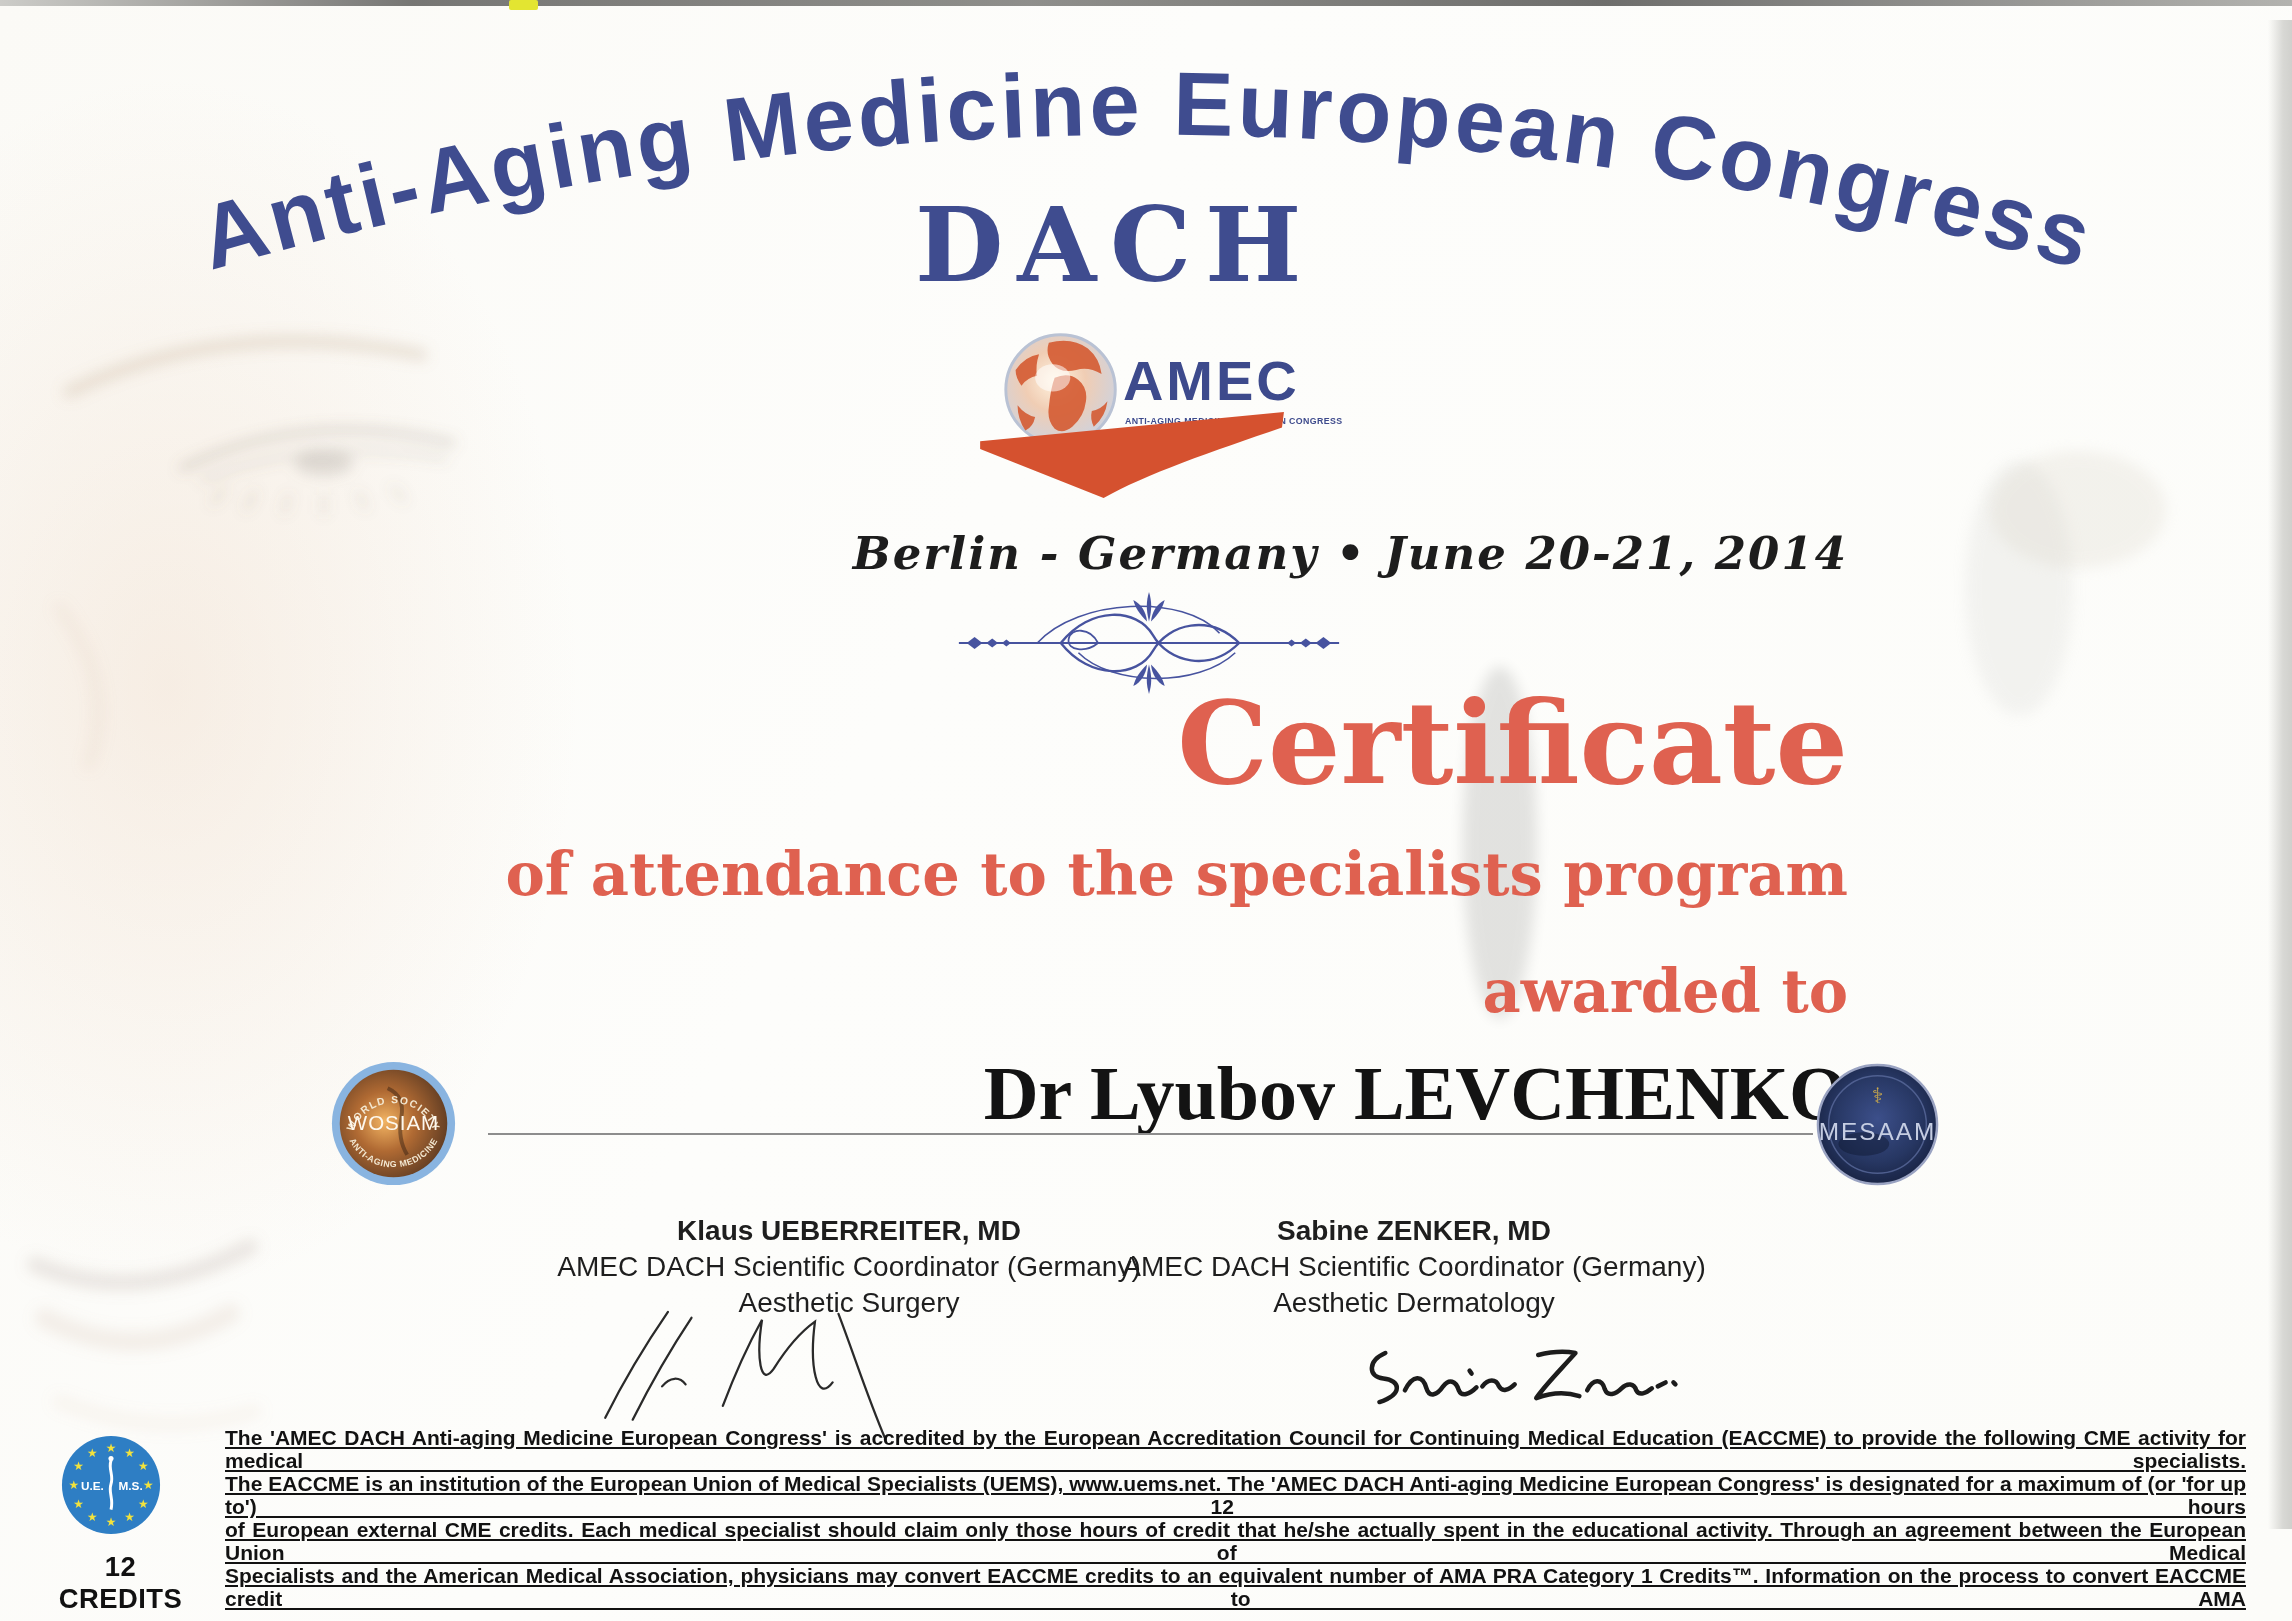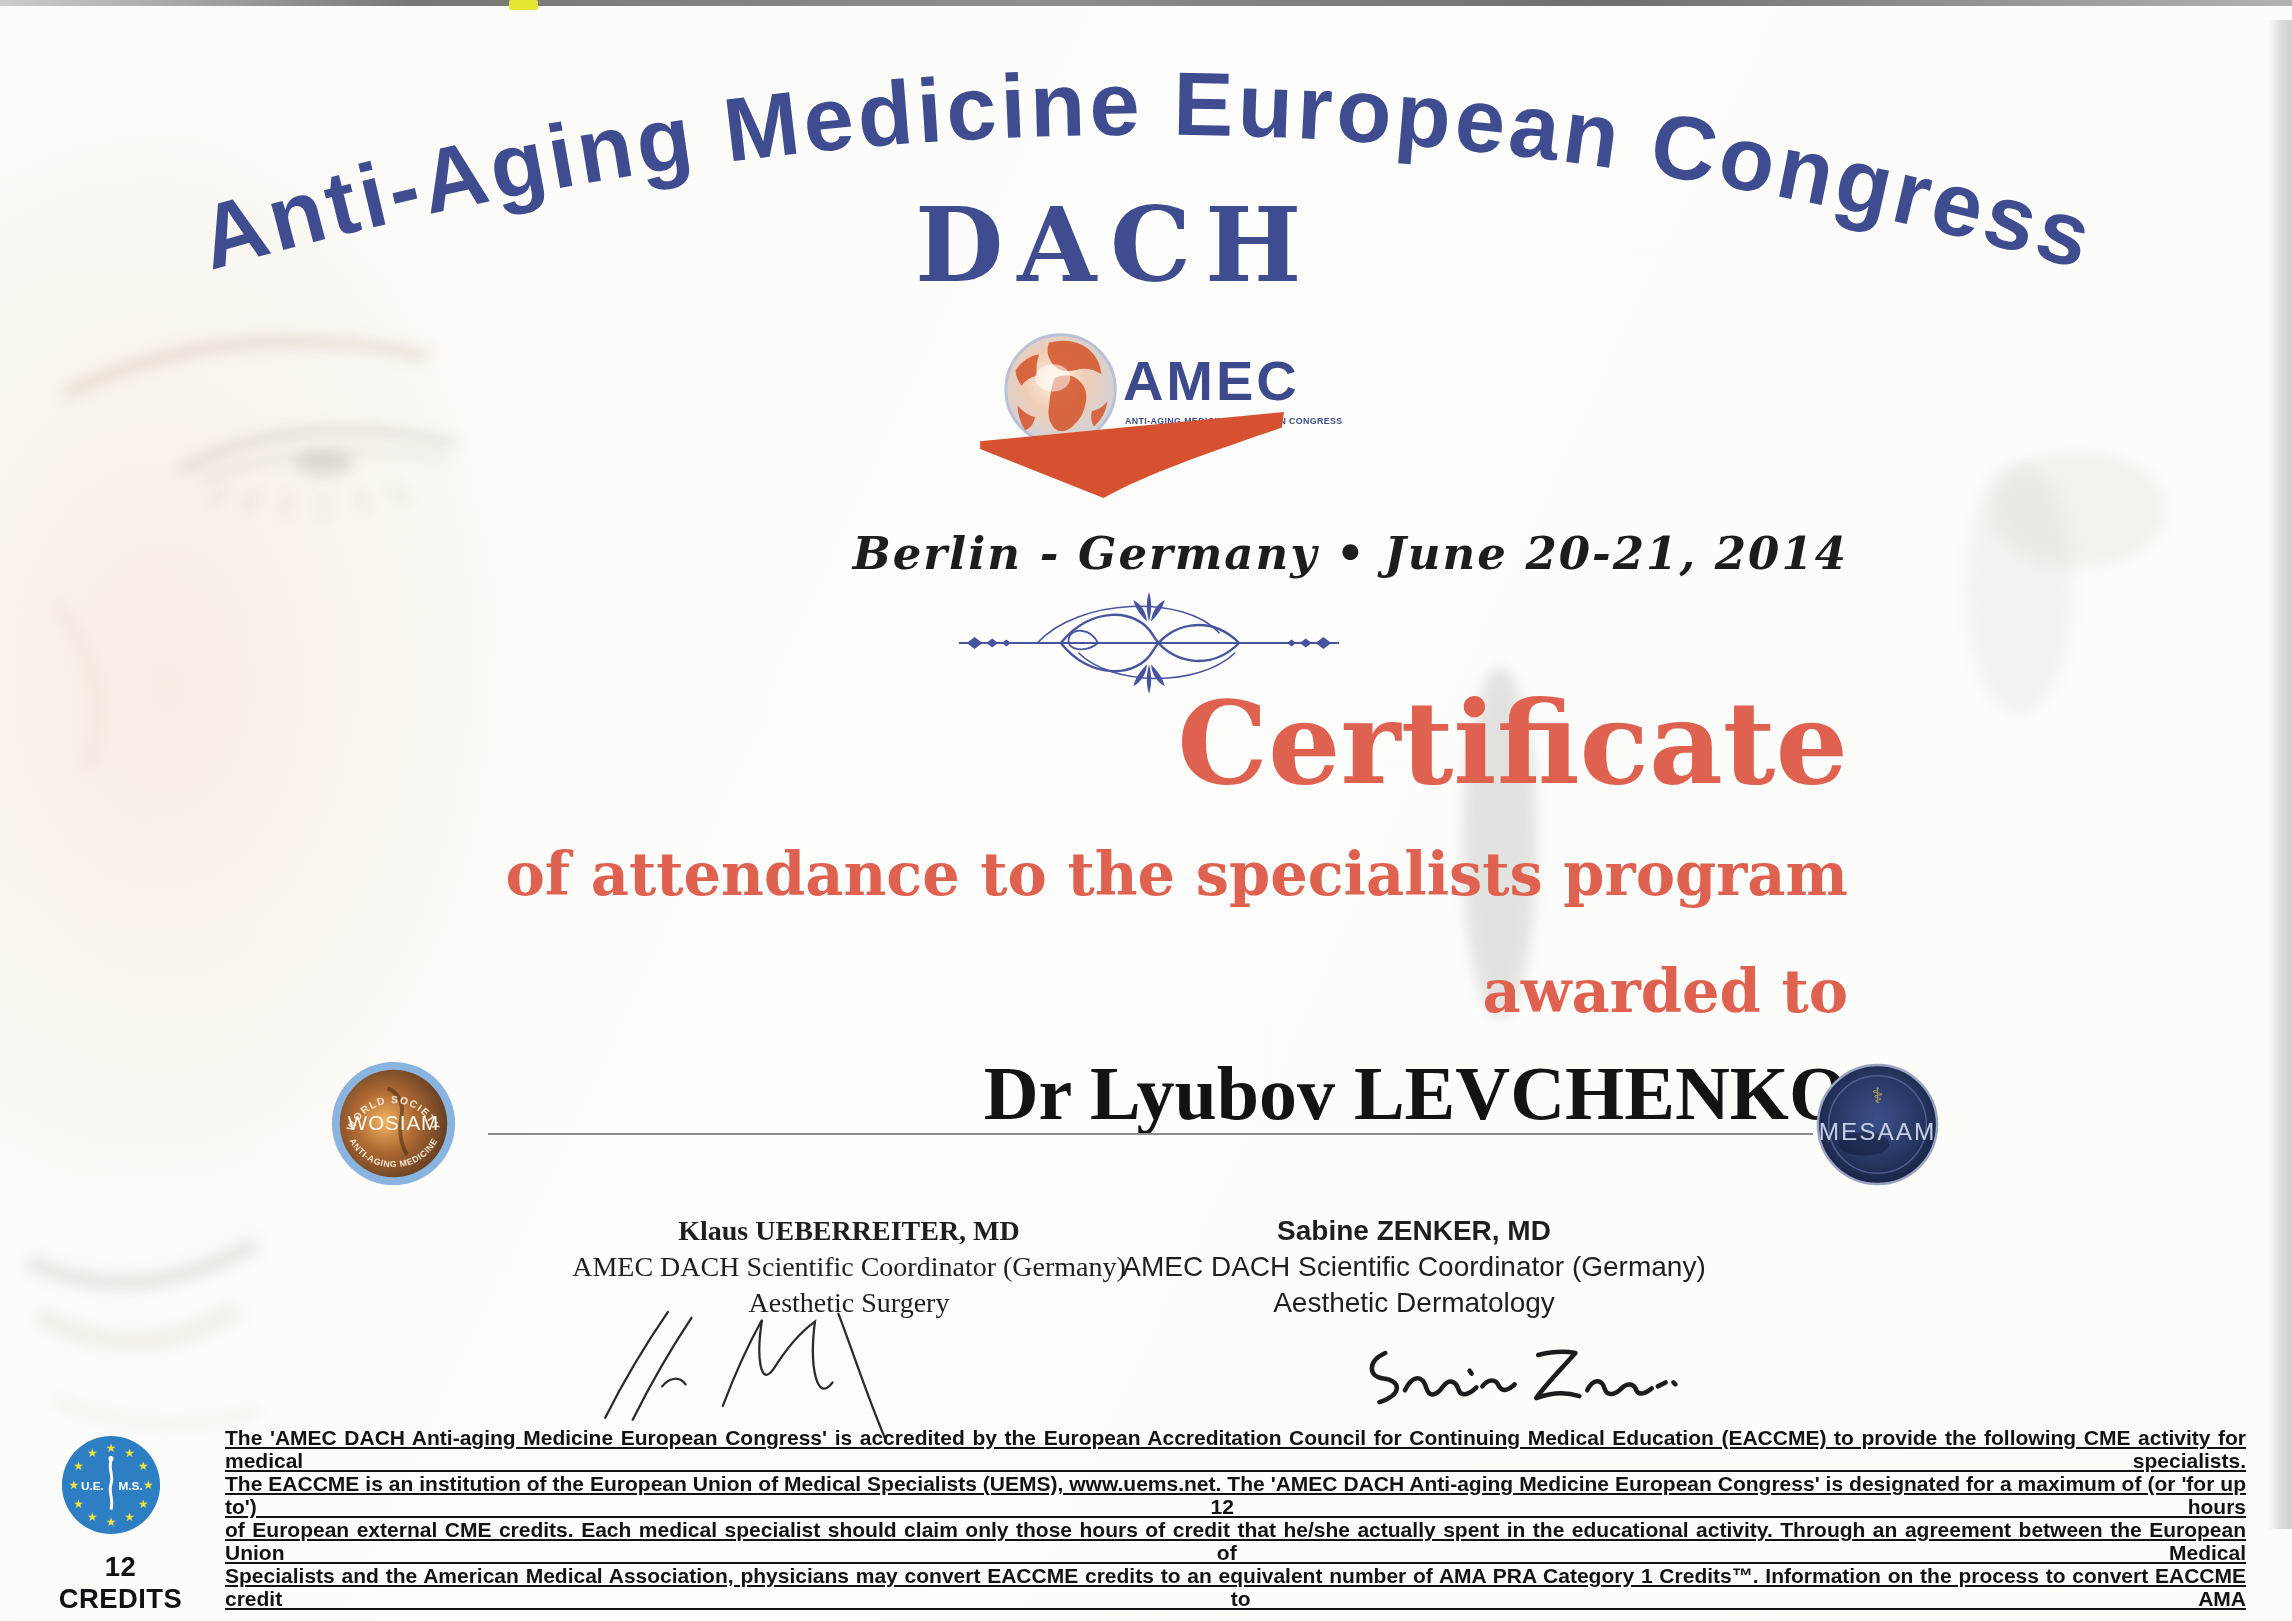--- a/index.html
+++ b/index.html
@@ -27,21 +27,21 @@
   .cert-line2{top:845px;font-size:59px;line-height:1;}
   .cert-line3{top:929px;font-size:59px;line-height:1;margin-top:33px;}
   .awardee{top:1055px;font-family:"Liberation Serif",serif;font-weight:bold;font-size:76px;color:#131313;line-height:1;}
   .name-rule{left:488px;top:1133px;width:1325px;height:2px;background:#8d8d8d;}
   
   .amec-word{left:1123px;top:353px;font-size:56px;font-weight:bold;color:#3d4a8c;letter-spacing:2.9px;line-height:1;}
   .amec-tagline{left:1125px;top:416px;font-size:8.8px;font-weight:bold;color:#3d4a8c;letter-spacing:0.4px;}
   
   .sig-block{top:1213px;width:608px;text-align:center;color:#1e1e1e;font-size:28px;line-height:36px;font-weight:500;}
   .sig-block .sig-name{font-weight:600;}
-  .sig-left{left:545px;font-family:Liberation Serif, serif;}
+  .sig-left{left:545px;}
   .sig-right{left:1110px;}
   
   .credits{left:43px;top:1551px;width:155px;text-align:center;font-size:27.4px;font-weight:bold;color:#111;letter-spacing:0.5px;}
   .acc{left:225px;top:1426px;width:2021px;color:#121212;font-weight:bold;font-size:21px;}
   .acc-line{line-height:23px;text-align:justify;text-align-last:justify;white-space:normal;text-decoration:underline;}
   svg text{font-family:"Liberation Sans",sans-serif;}
   .no-select{user-select:none;}
 </style>
 </head>
 <body>

